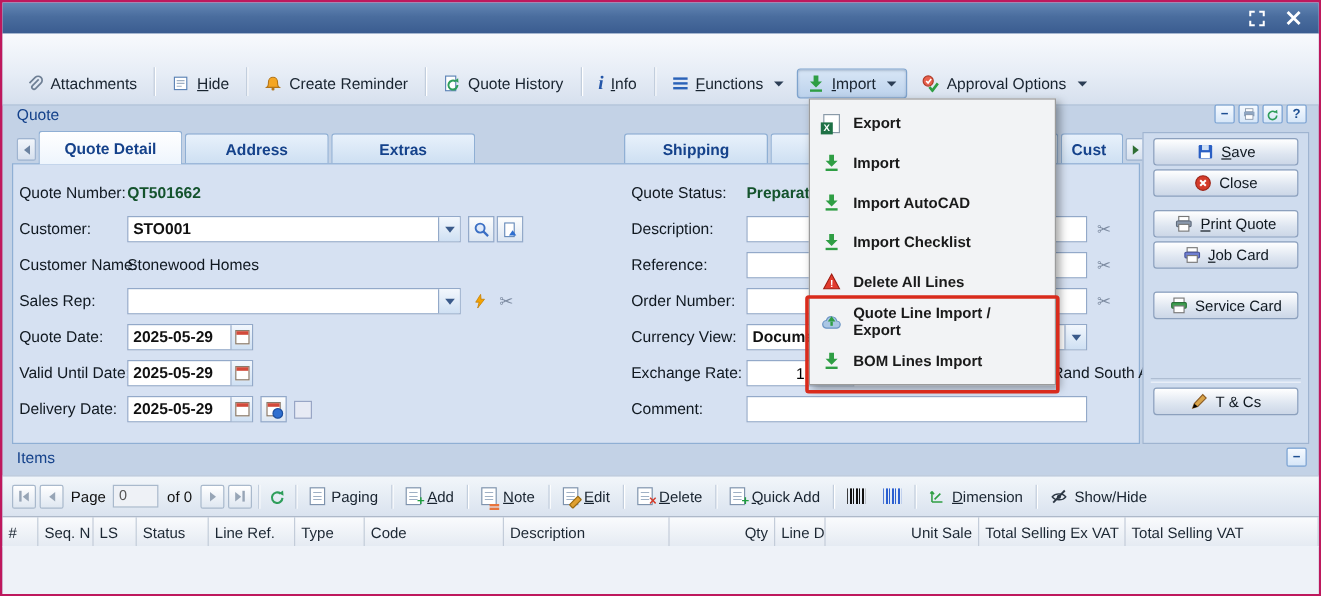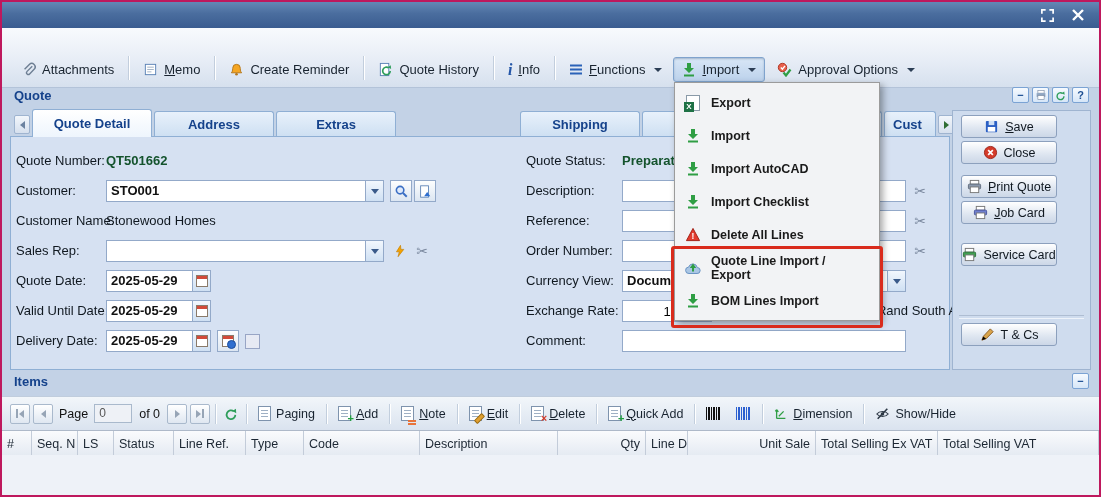--- a/index.html
+++ b/index.html
@@ -22,21 +22,21 @@
           border:1px solid transparent; border-radius:3px; color:#18232f; white-space:nowrap; cursor:default; }
   .tbtn.pressed { background:linear-gradient(#d8e6f6,#bcd2ec); border-color:#7fa3cd;
                   box-shadow:inset 0 1px 2px rgba(40,70,110,.3); }
   .caret { width:0; height:0; border-left:4px solid transparent; border-right:4px solid transparent;
            border-top:4px solid #2c3e55; margin-left:3px; }
   .vsep { width:1px; height:24px; background:#c2cedd; box-shadow:1px 0 0 #ffffff; margin:0 3px 2px 3px; }
   .mn { display:inline-block; }
   .mn::first-letter { text-decoration:underline; }
 
   
-  .panel-title { color:#15428b; font-weight:bold; font-size:13px; }
+  .panel-title { color:#15428b; font-weight:normal; font-size:13px; }
   .mini { width:17px; height:16px; box-sizing:border-box; border:1px solid #7ba3d4; border-radius:2px;
           background:linear-gradient(#f6faff,#d6e6f8); color:#1d4f93; font-size:11px; font-weight:bold;
           display:inline-flex; align-items:center; justify-content:center; line-height:1; }
 
   
   .tab { position:absolute; top:109px; height:26px; box-sizing:border-box;
          border:1px solid #8fafd4; border-bottom:none; border-radius:3px 3px 0 0;
          background:linear-gradient(#e8f1fb,#cddff2); color:#15428b; font-weight:bold;
          display:flex; align-items:center; justify-content:center; overflow:hidden; white-space:nowrap; }
   .tab.active { background:linear-gradient(#ffffff,#eef5fd); top:107px; height:28px; z-index:2; }
@@ -64,21 +64,21 @@
   .cal { width:10px; height:10px; background:#fff; border:1px solid #8a7a6a; position:relative; }
   .cal::before { content:""; position:absolute; top:0; left:0; right:0; height:3px; background:#d24a3a; }
   .cal.clock::after { content:""; position:absolute; right:-3px; bottom:-3px; width:7px; height:7px;
                       border-radius:50%; background:#2f6fd0; border:1px solid #1c4e9e; }
   .checkbox { position:absolute; width:13px; height:13px; background:#e7eaf4; border:1px solid #98a5c5; }
   .scissors { color:#7c8aa0; font-size:14px; }
 
   
   .side { position:absolute; top:108px; left:950px; width:139px; height:260px;
           background:#cfdcee; border:1px solid #9fb4d0; box-sizing:border-box; }
-  .sbtn { position:absolute; left:8px; width:96px; height:23px; box-sizing:border-box;
+  .sbtn { position:absolute; left:8px; width:121px; height:23px; box-sizing:border-box;
           border:1px solid #8ca0bd; border-radius:3px;
           background:linear-gradient(#ffffff,#dde5f0 60%, #ccd7e7);
           display:flex; align-items:center; justify-content:center; gap:6px; font-size:12.5px; color:#101820; }
   .sidesep { position:absolute; left:6px; right:6px; height:2px; border-top:1px solid #aebdd2; border-bottom:1px solid #eef3fa; }
 
   
   .items-toolbar { position:absolute; top:394px; left:0; right:0; height:33px;
                    background:linear-gradient(#f2f6fa,#dae3ef);
                    border-top:1px solid #c0cddd; border-bottom:1px solid #b3c3d9;
                    display:flex; align-items:center; padding:0 8px; gap:3px; font-size:12.5px; }
@@ -144,21 +144,21 @@
         <path d="M12 4.5 L6.5 10 a1.9 1.9 0 0 0 2.7 2.7 L14 7.8 a3.6 3.6 0 0 0 -5.1-5.1 L3.8 7.8" stroke="#6e7f94" stroke-width="1.5" fill="none"></path>
       </svg>
       <span>Attachments</span>
     </div>
     <div class="vsep"></div>
     <div class="tbtn">
       <svg width="15" height="15" viewBox="0 0 16 16">
         <rect x="2.5" y="2.5" width="11" height="11" fill="#ffffff" stroke="#5b82b5"></rect>
         <path d="M4.5 5.5 h7 M4.5 8 h7 M4.5 10.5 h4.5" stroke="#9fb0c4" stroke-width="1"></path>
       </svg>
-      <span class="mn">Memo</span>
+      <span class="mn">Hide</span>
     </div>
     <div class="vsep"></div>
     <div class="tbtn">
       <svg width="15" height="15" viewBox="0 0 16 16">
         <path d="M2.5 11.5 C4 10.5 4 6.5 4 6.5 a4 4 0 0 1 8 0 c0 0 0 4 1.5 5 z" fill="#f5a623" stroke="#b4761a"></path>
         <circle cx="8" cy="13" r="1.4" fill="#b4761a"></circle>
       </svg>
       <span>Create Reminder</span>
     </div>
     <div class="vsep"></div>

